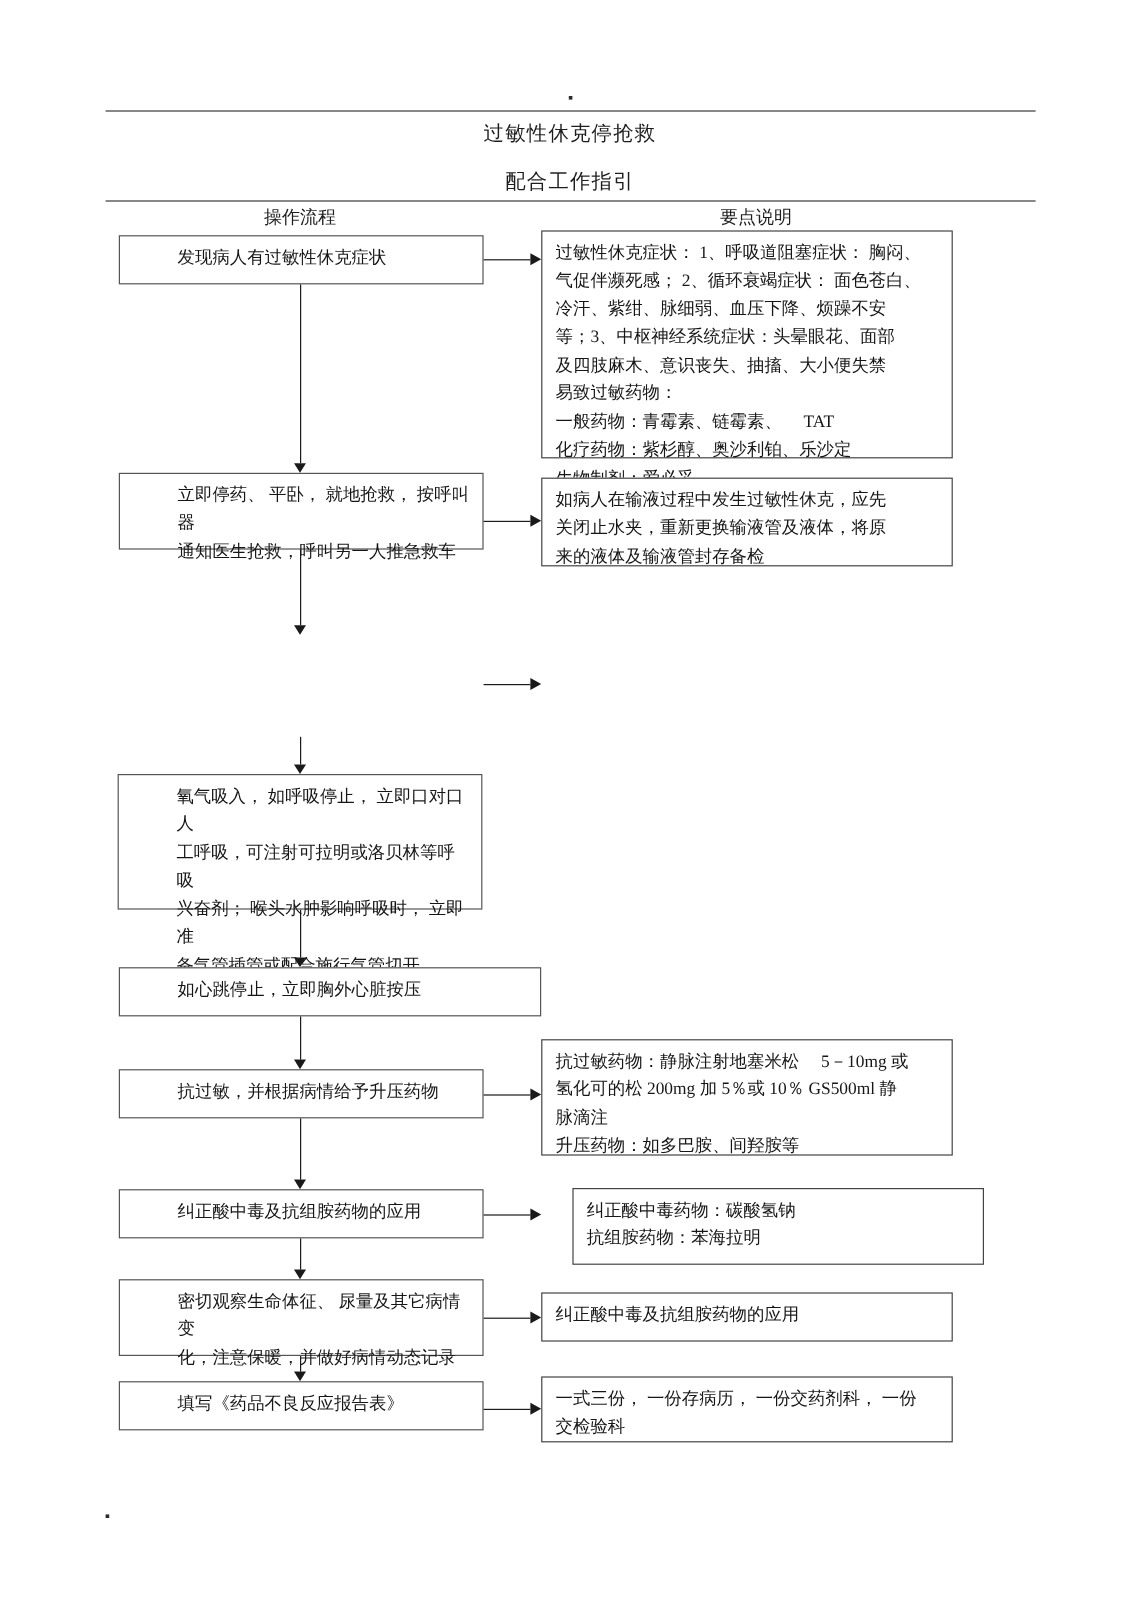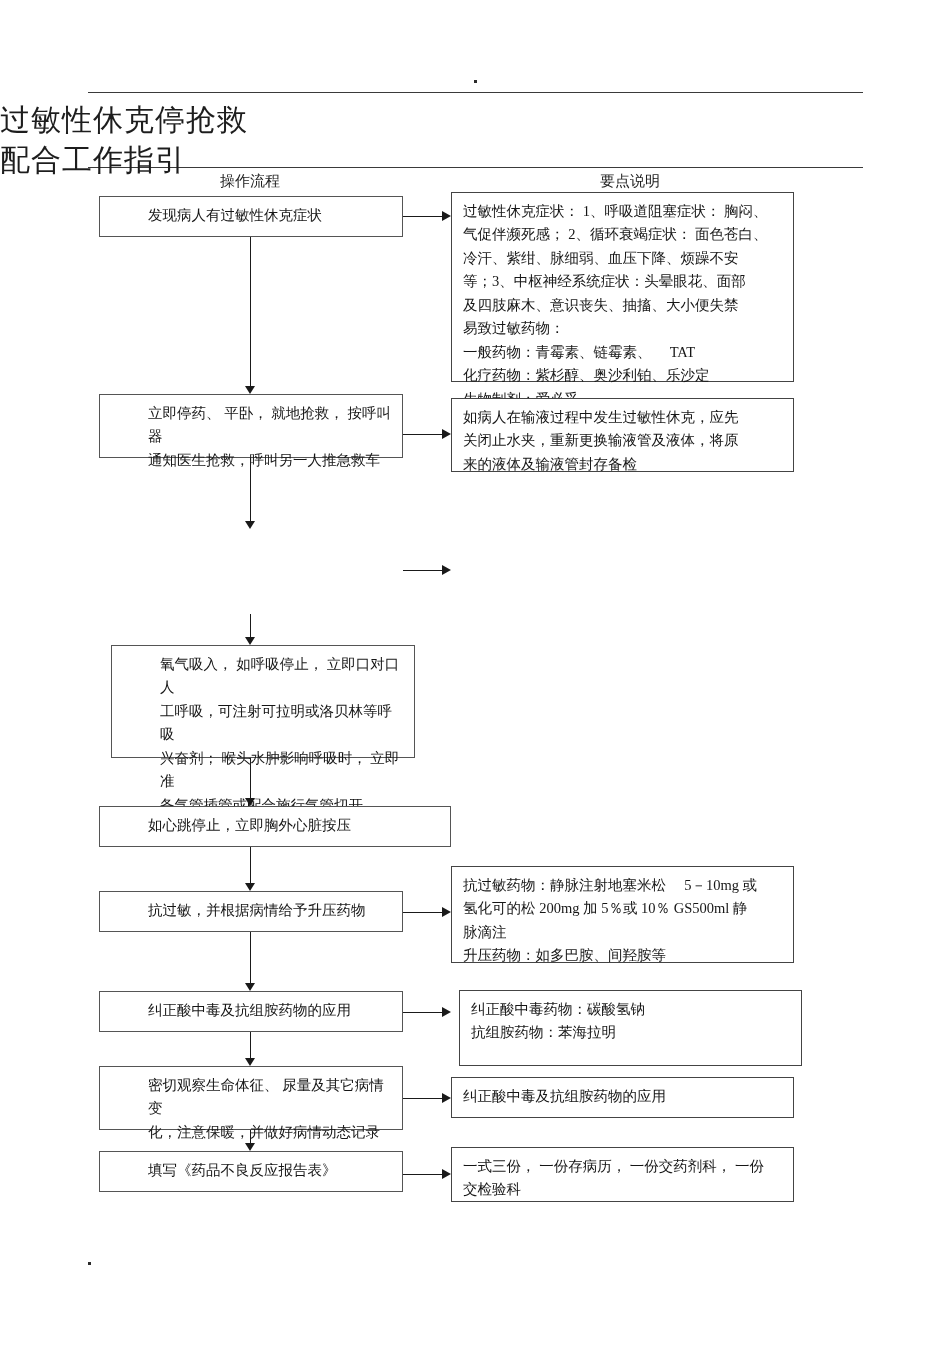--- a/index.html
+++ b/index.html
@@ -42,22 +42,22 @@
     border-top: 1.4px solid #3a3a3a;
   }
   .rule-top { top: 92px; }
   .rule-mid { top: 167px; }
 
   
   .doc-title {
     position: absolute;
     left: 0;
     width: 950px;
-    text-align: left;
-    font-size: 30px;
+    text-align: center;
+    font-size: 17px;
     letter-spacing: 1px;
     color: #1d1d1d;
     font-family: "Liberation Serif", "DejaVu Serif", serif;
   }
   .doc-title-1 { top: 100px; }
   .doc-title-2 { top: 140px; }
 
   
   .col-head {
     position: absolute;
@@ -136,21 +136,21 @@
   <div class="box left" style="left:99px; top:196px; width:304px; height:41px;">
     <p>发现病人有过敏性休克症状</p>
   </div>
 
   <div class="box left" style="left:99px; top:394px; width:304px; height:64px;">
     <p>立即停药、 平卧， 就地抢救， 按呼叫器
 通知医生抢救，呼叫另一人推急救车</p>
   </div>
 
 
-  <div class="box left" style="left:111px; top:645px; width:304px; height:113px;">
+  <div class="box left" style="left:98px; top:645px; width:304px; height:113px;">
     <p>氧气吸入， 如呼吸停止， 立即口对口人
 工呼吸，可注射可拉明或洛贝林等呼吸
 兴奋剂； 喉头水肿影响呼吸时， 立即准
 备气管插管或配合施行气管切开</p>
   </div>
 
   <div class="box left" style="left:99px; top:806px; width:352px; height:41px;">
     <p>如心跳停止，立即胸外心脏按压</p>
   </div>
 
@@ -190,21 +190,21 @@
   </div>
 
 
   <div class="box right" style="left:451px; top:866px; width:343px; height:97px;">
     <p>抗过敏药物：静脉注射地塞米松     5－10mg 或
 氢化可的松 200mg 加 5％或 10％ GS500ml 静
 脉滴注
 升压药物：如多巴胺、间羟胺等</p>
   </div>
 
-  <div class="box right" style="left:459px; top:990px; width:343px; height:76px;">
+  <div class="box right" style="left:477px; top:990px; width:343px; height:64px;">
     <p>纠正酸中毒药物：碳酸氢钠
 抗组胺药物：苯海拉明</p>
   </div>
 
   <div class="box right" style="left:451px; top:1077px; width:343px; height:41px;">
     <p>纠正酸中毒及抗组胺药物的应用</p>
   </div>
 
   <div class="box right" style="left:451px; top:1147px; width:343px; height:55px;">
     <p>一式三份， 一份存病历， 一份交药剂科， 一份

